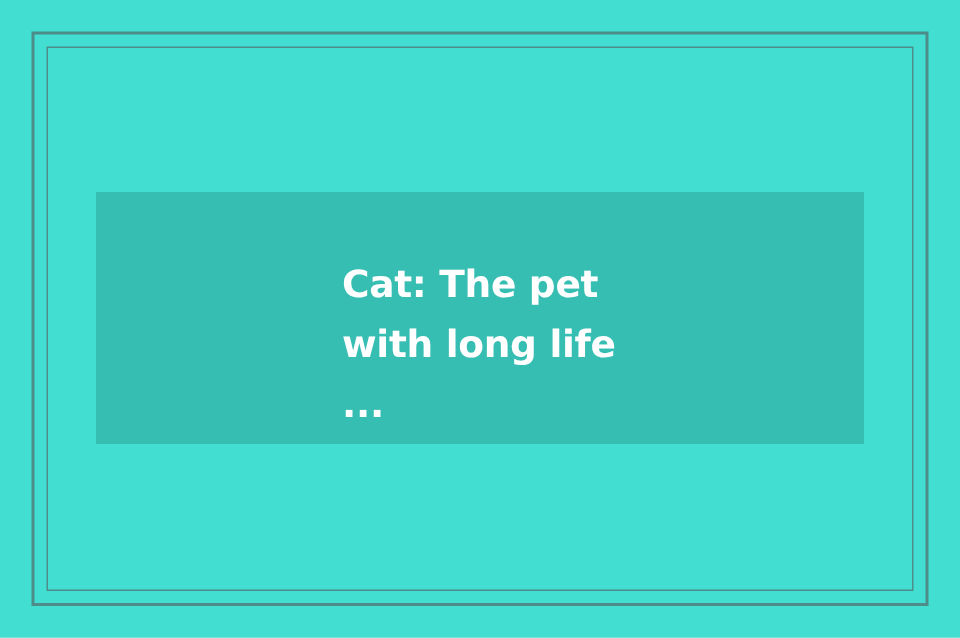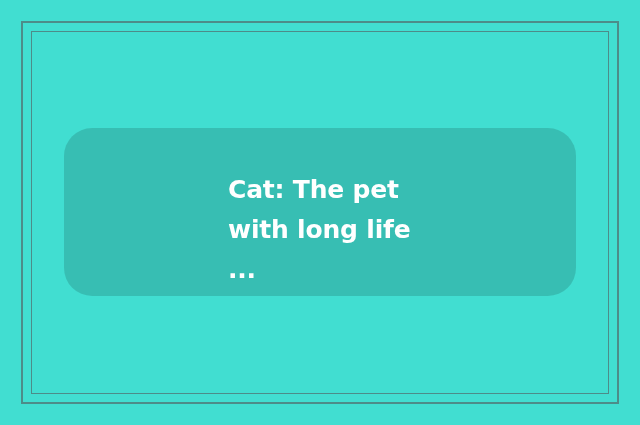--- a/index.html
+++ b/index.html
@@ -55,21 +55,20 @@
   
   #caption-panel {
     position: absolute;
     left: 64px;
     top: 128px;
     width: 512px;
     height: 168px;
     background: rgba(0, 0, 0, 0.14);
     box-sizing: border-box;
     display: block;
-    border-radius: 28px;
   }
 
   
   #caption-text {
     position: absolute;
     left: 164px;
     top: 42px;
     width: 200px;
     margin: 0;
     color: #ffffff;

